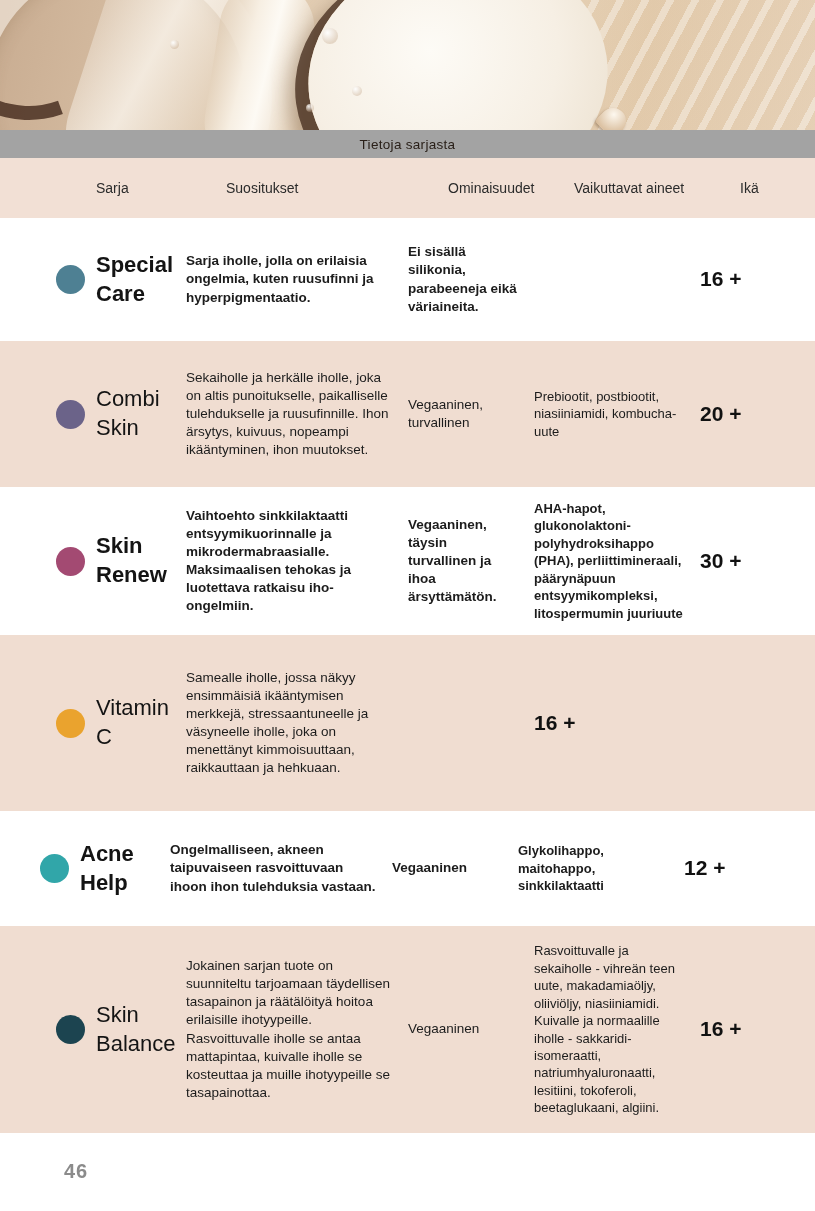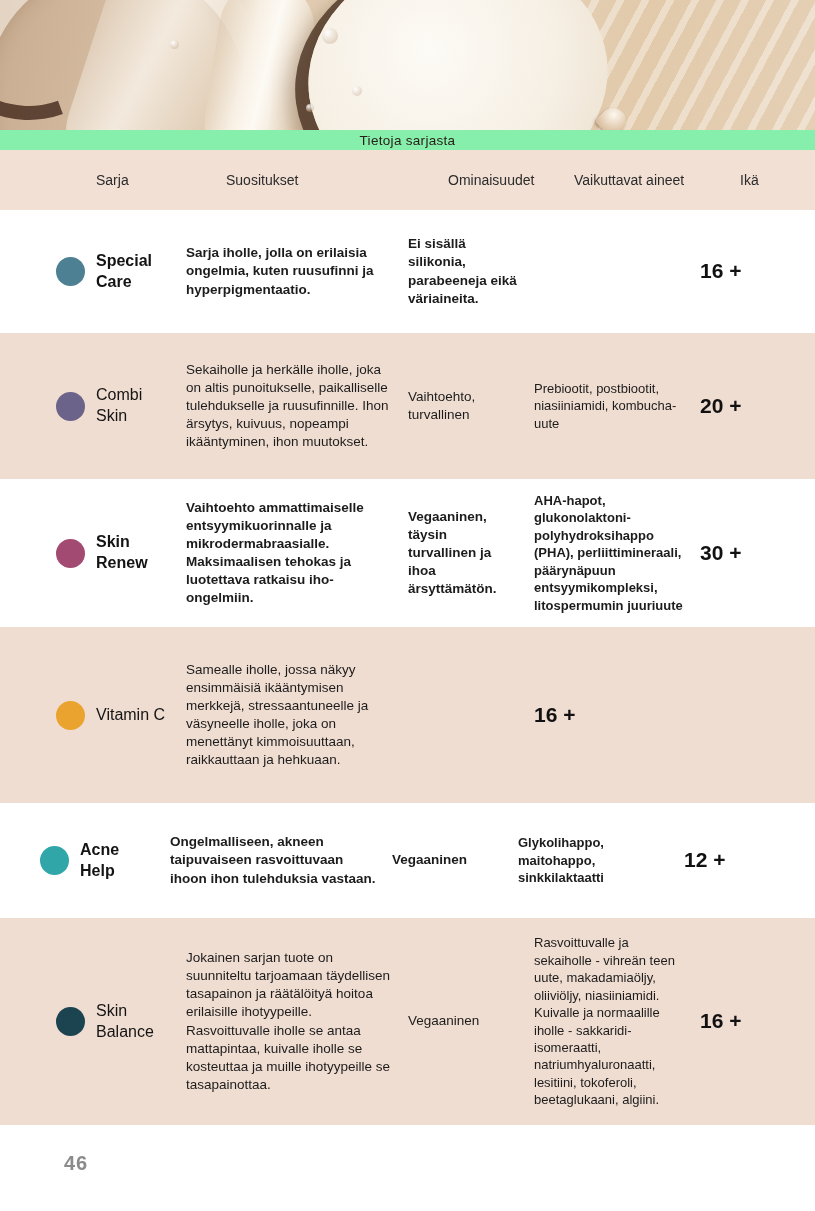--- a/index.html
+++ b/index.html
@@ -57,21 +57,21 @@
   }
   .ph-drop{
     left:600px;top:108px;width:26px;height:26px;border-radius:50% 50% 50% 4px;
     background:radial-gradient(circle at 35% 30%,#fdf8ef,#d9bd9c 75%);
     box-shadow:0 2px 3px rgba(100,70,45,.4);
     transform:rotate(45deg);
   }
 
   
   .title-bar{
-    width:815px;height:20px;background:#86efac;
+    width:815px;height:28px;background:#a3a3a3;
     display:flex;align-items:center;justify-content:center;
     font-size:13.5px;color:#2a2019;letter-spacing:.3px;
   }
 
   
   .grid-row{
     display:grid;
     grid-template-columns:130px 222px 126px 166px 85px;
     padding-left:56px;padding-right:20px;
     align-items:center;
@@ -88,21 +88,21 @@
   .row-0{background:#ffffff;min-height:123px;}
   .row-1{background:#f0ddd1;min-height:146px;}
   .row-2{background:#ffffff;min-height:148px;}
   .row-3{background:#f0ddd1;min-height:176px;}
   .row-4{background:#ffffff;min-height:115px;padding-left:40px;}
   .row-5{background:#f0ddd1;min-height:207px;}
   .row-0,.row-2,.row-4{font-weight:bold;}
 
   .series-cell{display:flex;align-items:center;gap:11px;}
   .dot{width:29px;height:29px;border-radius:50%;flex:0 0 auto;}
-  .series-name{font-size:16px;line-height:1.3;color:#141414;}
+  .series-name{font-size:22px;line-height:1.3;color:#141414;}
   .age-cell{font-size:21px;font-weight:bold;color:#111;}
   .row-0 .age-cell,.row-2 .age-cell,.row-4 .age-cell{font-weight:bold;}
   .ingredients-cell{font-size:13px;}
 
   
   .footer{height:76px;display:flex;align-items:center;padding-left:8px;}
   .page-number{margin-left:56px;font-size:20px;font-weight:bold;color:#8b8b8b;letter-spacing:1px;}
 </style>
 </head>
 <body>
@@ -143,31 +143,31 @@
   <div class="cell ingredients-cell"></div>
   <div class="cell age-cell">16 +</div>
 </div>
 
 <div class="grid-row row row-1">
   <div class="cell series-cell">
     <span class="dot" style="background: rgb(107, 99, 137);"></span>
     <span class="series-name">Combi Skin</span>
   </div>
   <div class="cell">Sekaiholle ja herkälle iholle, joka on altis punoitukselle, paikalliselle tulehdukselle ja ruusufinnille. Ihon ärsytys, kuivuus, nopeampi ikääntyminen, ihon muutokset.</div>
-  <div class="cell">Vaihtoehto, turvallinen</div>
+  <div class="cell">Vegaaninen, turvallinen</div>
   <div class="cell ingredients-cell">Prebiootit, postbiootit, niasiiniamidi, kombucha-uute</div>
   <div class="cell age-cell">20 +</div>
 </div>
 
 <div class="grid-row row row-2">
   <div class="cell series-cell">
     <span class="dot" style="background: rgb(163, 74, 114);"></span>
     <span class="series-name">Skin Renew</span>
   </div>
-  <div class="cell">Vaihtoehto ammattimaiselle entsyymikuorinnalle ja mikrodermabraasialle. Maksimaalisen tehokas ja luotettava ratkaisu iho-ongelmiin.</div>
+  <div class="cell">Vaihtoehto sinkkilaktaatti entsyymikuorinnalle ja mikrodermabraasialle. Maksimaalisen tehokas ja luotettava ratkaisu iho-ongelmiin.</div>
   <div class="cell">Vegaaninen, täysin turvallinen ja ihoa ärsyttämätön.</div>
   <div class="cell ingredients-cell">AHA-hapot, glukonolaktoni-polyhydroksihappo (PHA), perliittimineraali, päärynäpuun entsyymikompleksi, litospermumin juuriuute</div>
   <div class="cell age-cell">30 +</div>
 </div>
 
 <div class="grid-row row row-3">
   <div class="cell series-cell">
     <span class="dot" style="background: rgb(234, 163, 46);"></span>
     <span class="series-name">Vitamin C</span>
   </div>

